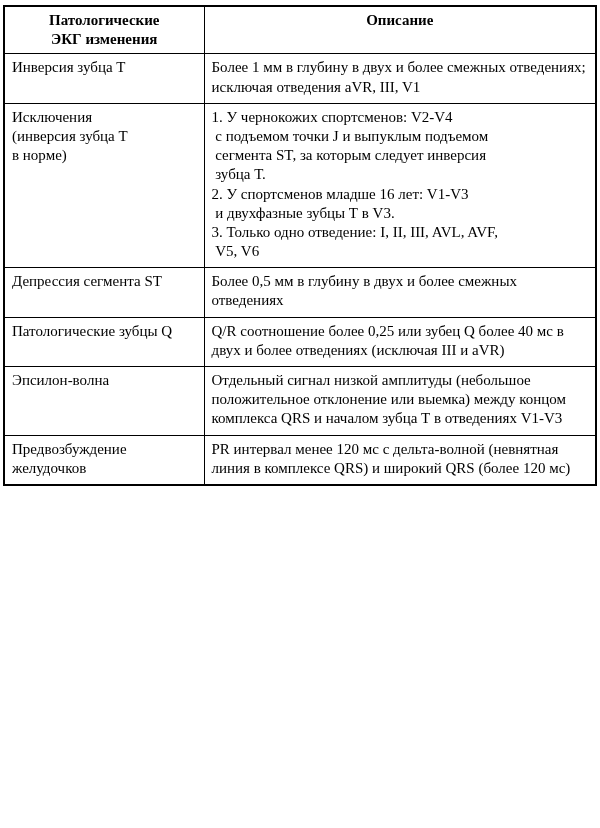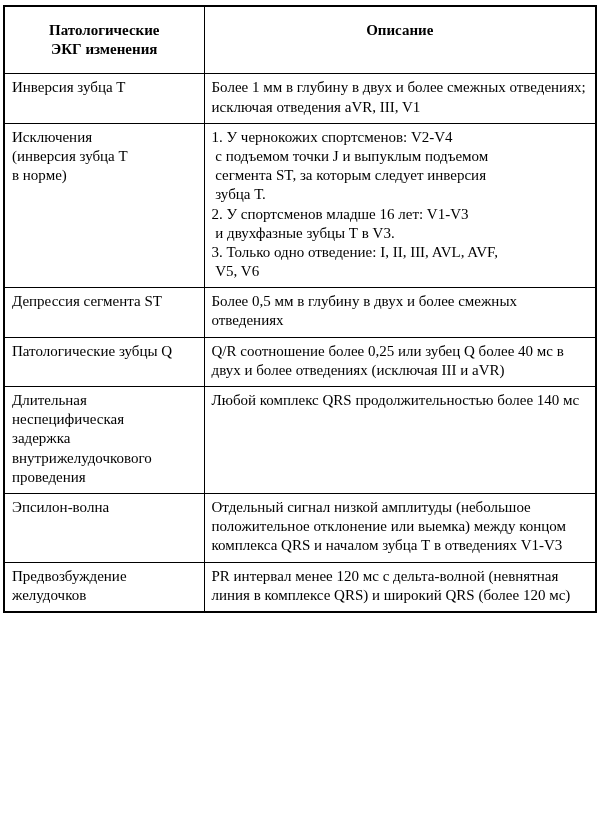--- a/index.html
+++ b/index.html
@@ -28,21 +28,21 @@
     border: 1px solid #000000;
     vertical-align: top;
     font-size: 15px;
     line-height: 1.28;
     white-space: pre-line;
     word-wrap: break-word;
   }
   th {
     font-weight: bold;
     text-align: center;
-    padding: 14px 4px;
+    padding: 4px 4px;
   }
   td.term {
     padding: 4px 4px 6px 7px;
   }
   td.desc {
     padding: 4px 6px 6px 7px;
     margin-left: 34px;
   }
 </style>
 </head>
@@ -81,28 +81,20 @@
       </tr>
       <tr>
         <td class="term">Депрессия сегмента ST</td>
         <td class="desc">Более 0,5 мм в глубину в двух и более смежных отведениях</td>
       </tr>
       <tr>
         <td class="term">Патологические зубцы Q</td>
         <td class="desc">Q/R соотношение более 0,25 или зубец Q более 40 мс в двух и более отведениях (исключая III и aVR)</td>
       </tr>
       <tr>
-        <td class="term">Длительная
-неспецифическая
-задержка
-внутрижелудочкового
-проведения</td>
-        <td class="desc">Любой комплекс QRS продолжительностью более 140 мс</td>
-      </tr>
-      <tr>
         <td class="term">Эпсилон-волна</td>
         <td class="desc">Отдельный сигнал низкой амплитуды (небольшое положительное отклонение или&nbsp;выемка) между концом комплекса QRS и&nbsp;началом зубца Т в отведениях V1-V3</td>
       </tr>
       <tr>
         <td class="term">Предвозбуждение
 желудочков</td>
         <td class="desc">PR интервал менее 120 мс с дельта-волной (невнятная линия в комплексе QRS) и широкий QRS (более 120 мс)</td>
       </tr>
     </tbody>
   </table>

